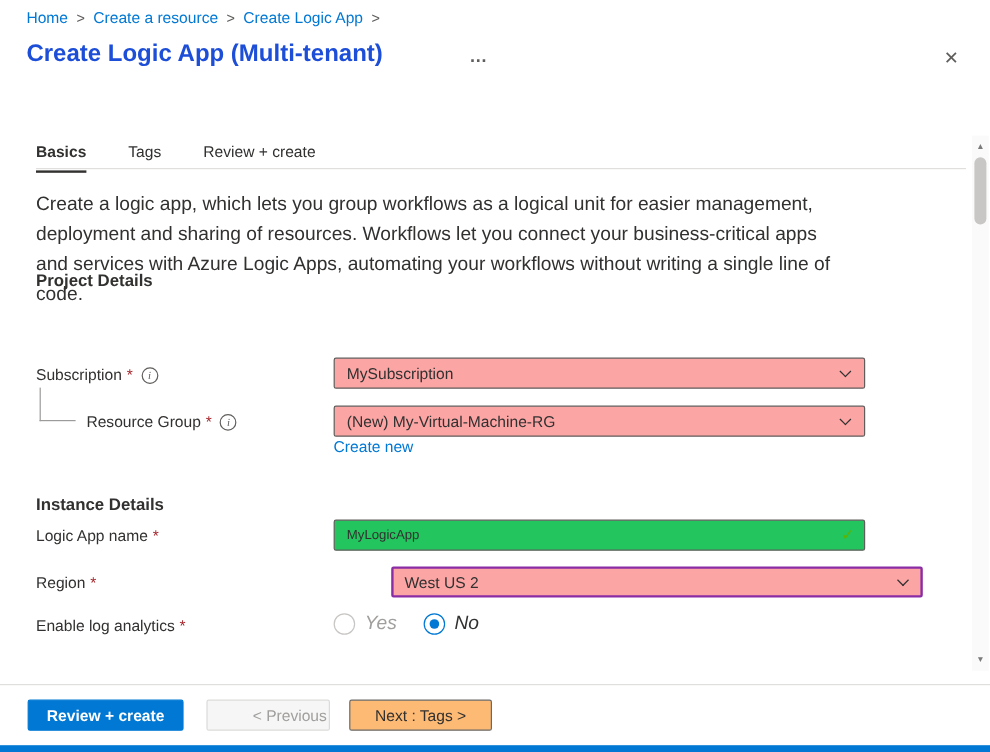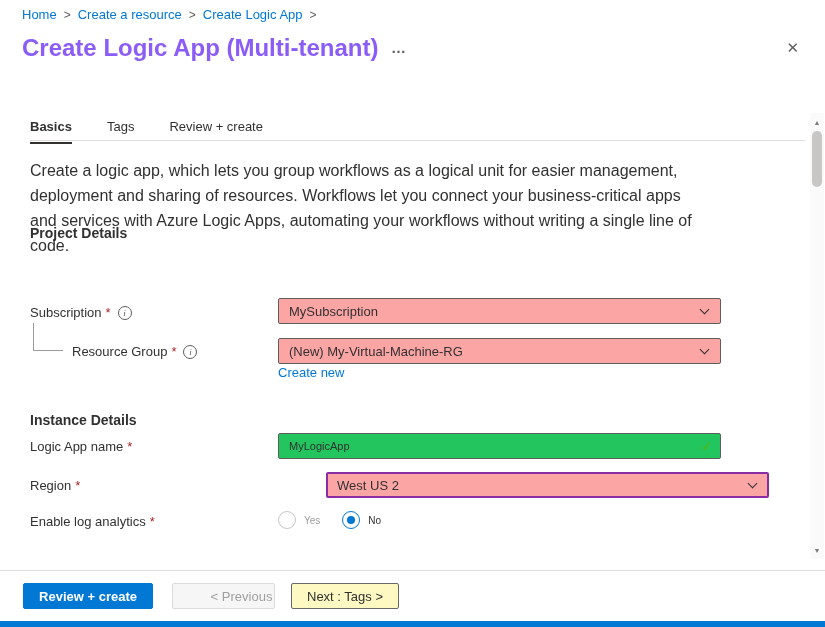--- a/index.html
+++ b/index.html
@@ -6,21 +6,21 @@
   html, body { background: #ffffff; }
   body { font-family: "Liberation Sans", "DejaVu Sans", sans-serif; }
   #app { position: relative; width: 825px; height: 627px; background: #ffffff; overflow: hidden; }
 
   
   .breadcrumb { position: absolute; top: 7px; left: 22px; display: flex; align-items: center; gap: 7px; font-size: 13px; }
   .crumb-link { color: #0078d4; text-decoration: none; cursor: pointer; }
   .crumb-sep { color: #605e5c; font-size: 12px; }
 
   
-  .page-title { position: absolute; top: 34px; left: 22px; font-size: 24px; font-weight: 700; color: #8b5cf6; letter-spacing: 0; }
+  .page-title { position: absolute; top: 34px; left: 22px; font-size: 20px; font-weight: 700; color: #1d4ed8; letter-spacing: 0; }
   .more-btn { position: absolute; top: 39px; left: 391px; color: #605e5c; font-size: 15px; font-weight: 700; cursor: pointer; letter-spacing: 1px; }
   .close-btn { position: absolute; top: 39px; right: 26px; color: #605e5c; font-size: 15px; cursor: pointer; }
 
   
   .tabs { position: absolute; top: 119px; left: 30px; display: flex; gap: 35px; font-size: 13px; color: #323130; }
   .tab { padding-bottom: 8px; cursor: pointer; }
   .tab.active { font-weight: 700; border-bottom: 2px solid #323130; }
   .tab-divider { position: absolute; top: 140px; left: 30px; right: 20px; height: 1px; background: #e1dfdd; }
 
   
@@ -43,34 +43,34 @@
   .control { position: absolute; left: 278px; width: 443px; height: 26px; }
   .dropdown { width: 100%; height: 100%; background: #fca5a5; border: 1px solid #605e5c; border-radius: 2px; display: flex; align-items: center; justify-content: space-between; padding: 0 12px 0 10px; font-size: 13px; color: #323130; cursor: pointer; }
   .dropdown.focus-purple { border: 2px solid #8a2da5; padding: 0 11px 0 9px; }
   .chevron { width: 7px; height: 7px; border-right: 1.5px solid #323130; border-bottom: 1.5px solid #323130; transform: rotate(45deg); margin-top: -3px; flex: none; }
   .input-wrap { position: relative; width: 100%; height: 100%; }
   .text-input { width: 100%; height: 100%; border: 1px solid #605e5c; border-radius: 2px; font-family: inherit; font-size: 11px; color: #323130; padding: 0 28px 0 10px; outline: none; background: #22c55e; }
   .valid-check { position: absolute; right: 9px; top: 50%; transform: translateY(-50%); color: #5db300; font-size: 13px; font-weight: 700; }
   .create-new-link { position: absolute; left: 278px; top: 365px; font-size: 13px; color: #0078d4; text-decoration: none; cursor: pointer; }
 
   
-  .radio-group { position: absolute; left: 278px; top: 511px; display: flex; align-items: center; gap: 22px; font-size: 10px; }
+  .radio-group { position: absolute; left: 278px; top: 511px; display: flex; align-items: center; gap: 22px; font-size: 16px; font-style: italic; }
   .radio { display: flex; align-items: center; gap: 8px; cursor: pointer; }
   .radio-circle { width: 18px; height: 18px; border-radius: 50%; background: #fff; border: 1px solid #c8c6c4; flex: none; position: relative; }
   .radio.selected .radio-circle { border: 1px solid #0078d4; }
   .radio.selected .radio-circle::after { content: ""; position: absolute; inset: 4px; border-radius: 50%; background: #0078d4; }
   .radio.dimmed .radio-label { color: #a19f9d; }
   .radio.selected .radio-label { color: #323130; }
 
   
   .footer-divider { position: absolute; top: 570px; left: 0; width: 100%; height: 1px; background: #e1dfdd; }
   .btn { position: absolute; top: 583px; height: 26px; display: flex; align-items: center; justify-content: center; font-family: inherit; font-size: 13px; border-radius: 2px; cursor: pointer; white-space: nowrap; }
   .btn-primary { left: 23px; width: 130px; background: #0078d4; border: 1px solid #0078d4; color: #fff; font-weight: 700; }
   .btn-disabled { left: 172px; width: 103px; background: #f6f6f6; border: 1px solid #dcdbda; color: #a19f9d; cursor: default; padding-left: 36px; }
-  .btn-secondary { left: 291px; width: 108px; background: #fef9c3; border: 1px solid #6b6967; color: #323130; }
+  .btn-secondary { left: 291px; width: 119px; background: #fdba74; border: 1px solid #6b6967; color: #323130; }
 
   
   .scrollbar { position: absolute; top: 113px; right: 1px; width: 14px; height: 446px; background: #fafafa; }
   .scroll-arrow { position: absolute; left: 0; width: 100%; height: 14px; display: flex; align-items: center; justify-content: center; font-size: 7px; color: #7a7a7a; cursor: pointer; }
   .scroll-arrow.up { top: 2px; }
   .scroll-arrow.down { bottom: 2px; }
   .scroll-thumb { position: absolute; top: 18px; left: 2px; width: 10px; height: 56px; background: #c9c7c5; border-radius: 5px; cursor: grab; }
 
   .bottom-bar { position: absolute; bottom: 0; left: 0; width: 100%; height: 6px; background: #0078d4; }
 </style>

